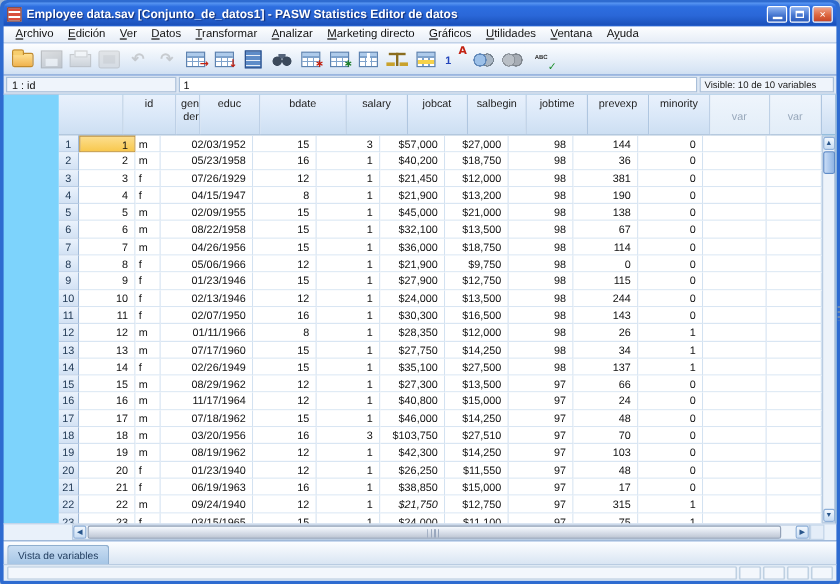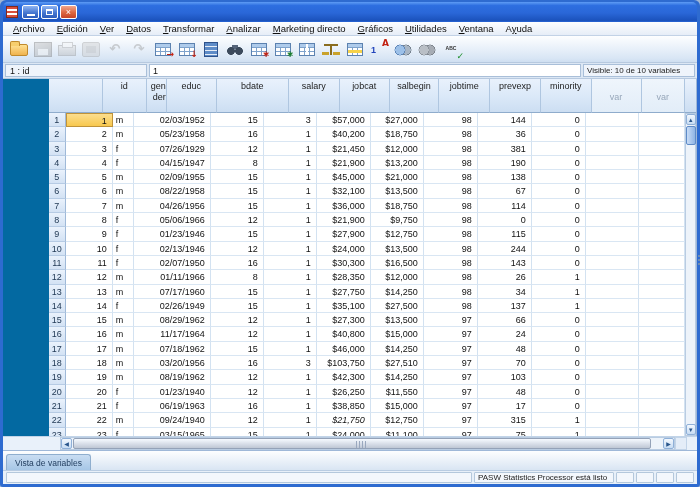--- a/index.html
+++ b/index.html
@@ -84,21 +84,21 @@
       radial-gradient(circle at 12px 8px,#A6ACB4 0 4.6px,#7E858D 4.6px 5.4px,transparent 5.6px); }
   .i-spell{ font:bold 5px/9px "Liberation Sans",sans-serif; color:#333; letter-spacing:0; padding-top:2px; }
 
   
   .cellref{ height:16px; background:#DCE7F4; display:flex; gap:2px; padding:1px 2px; border-bottom:1px solid #B7C9DF; }
   .cr-box{ width:142px; background:#EFF4FB; border:1px solid #A9BFD9; font-size:9px; line-height:12px; padding:0 4px; color:#111; }
   .cr-edit{ flex:1; background:#fff; border:1px solid #A9BFD9; font-size:9px; line-height:12px; padding:0 3px; color:#111; }
   .cr-vis{ width:112px; background:#EFF4FB; border:1px solid #A9BFD9; font-size:8px; line-height:12px; padding:0 3px; color:#222; white-space:nowrap; overflow:hidden; }
 
   
-  .gridwrap{ height:357px; display:flex; background:#0369a1;padding-left:46px; }
+  .gridwrap{ height:357px; display:flex; background:#7dd3fc;padding-left:46px; }
   .grid{ width:676px; height:357px; overflow:hidden; background:#fff; }
   .grow{ display:flex; height:14.3px; }
   .grow.header{ height:34px; }
   .gc{ flex:0 0 auto; overflow:hidden; white-space:nowrap; font-size:9px; line-height:14px; color:#111;
        border-right:1px solid #D3E2F1; border-bottom:1px solid #D9E6F3; background:#fff; padding:0 5px 0 2px; }
   .gc.num{ text-align:right; }
   .gc.str{ text-align:left; padding-left:3px; }
   .hcell{ background:linear-gradient(180deg,#E9F1FC 0%,#DAE8F8 55%,#CCDEF2 100%);
        border-right:1px solid #AFC6E0; border-bottom:1px solid #8FACCC; color:#222;
        font-size:9px; line-height:11px; text-align:center; padding-top:2px; overflow:hidden; }
@@ -149,20 +149,21 @@
   .sb.msg{ width:140px; font-size:8px; line-height:10px; padding:0 3px; color:#222; white-space:nowrap; overflow:hidden; }
   .sb.sm{ width:18px; }
 </style>
 </head>
 <body>
 
 <div class="window">
 
   <div class="titlebar">
     <span class="app-icon"></span>
+    <span class="wtitle">Employee data.sav [Conjunto_de_datos1] - PASW Statistics Editor de datos</span>
     <span class="winbtns">
       <span class="wbtn"><span class="mn"></span></span>
       <span class="wbtn"><span class="mg"></span></span>
       <span class="wbtn close">×</span>
     </span>
   </div>
 
   <div class="menubar" id="menubar">
       <span class="menu-item"><u>A</u>rchivo</span>
       <span class="menu-item"><u>E</u>dición</span>
@@ -626,20 +627,19 @@
     </div>
     <div class="hcorner"></div>
   </div>
 
   <div class="tabsrow" id="tabsrow">
       <span class="tab">Vista de variables</span>
     </div>
 
   <div class="statusbar">
     <div class="sb long"></div>
-    <div class="sb msg">PASW Statistics Processor está listo</div>
     <div class="sb sm"></div>
     <div class="sb sm"></div>
     <div class="sb sm"></div>
     <div class="sb sm"></div>
   </div>
 
 </div>
 
 </body></html>

